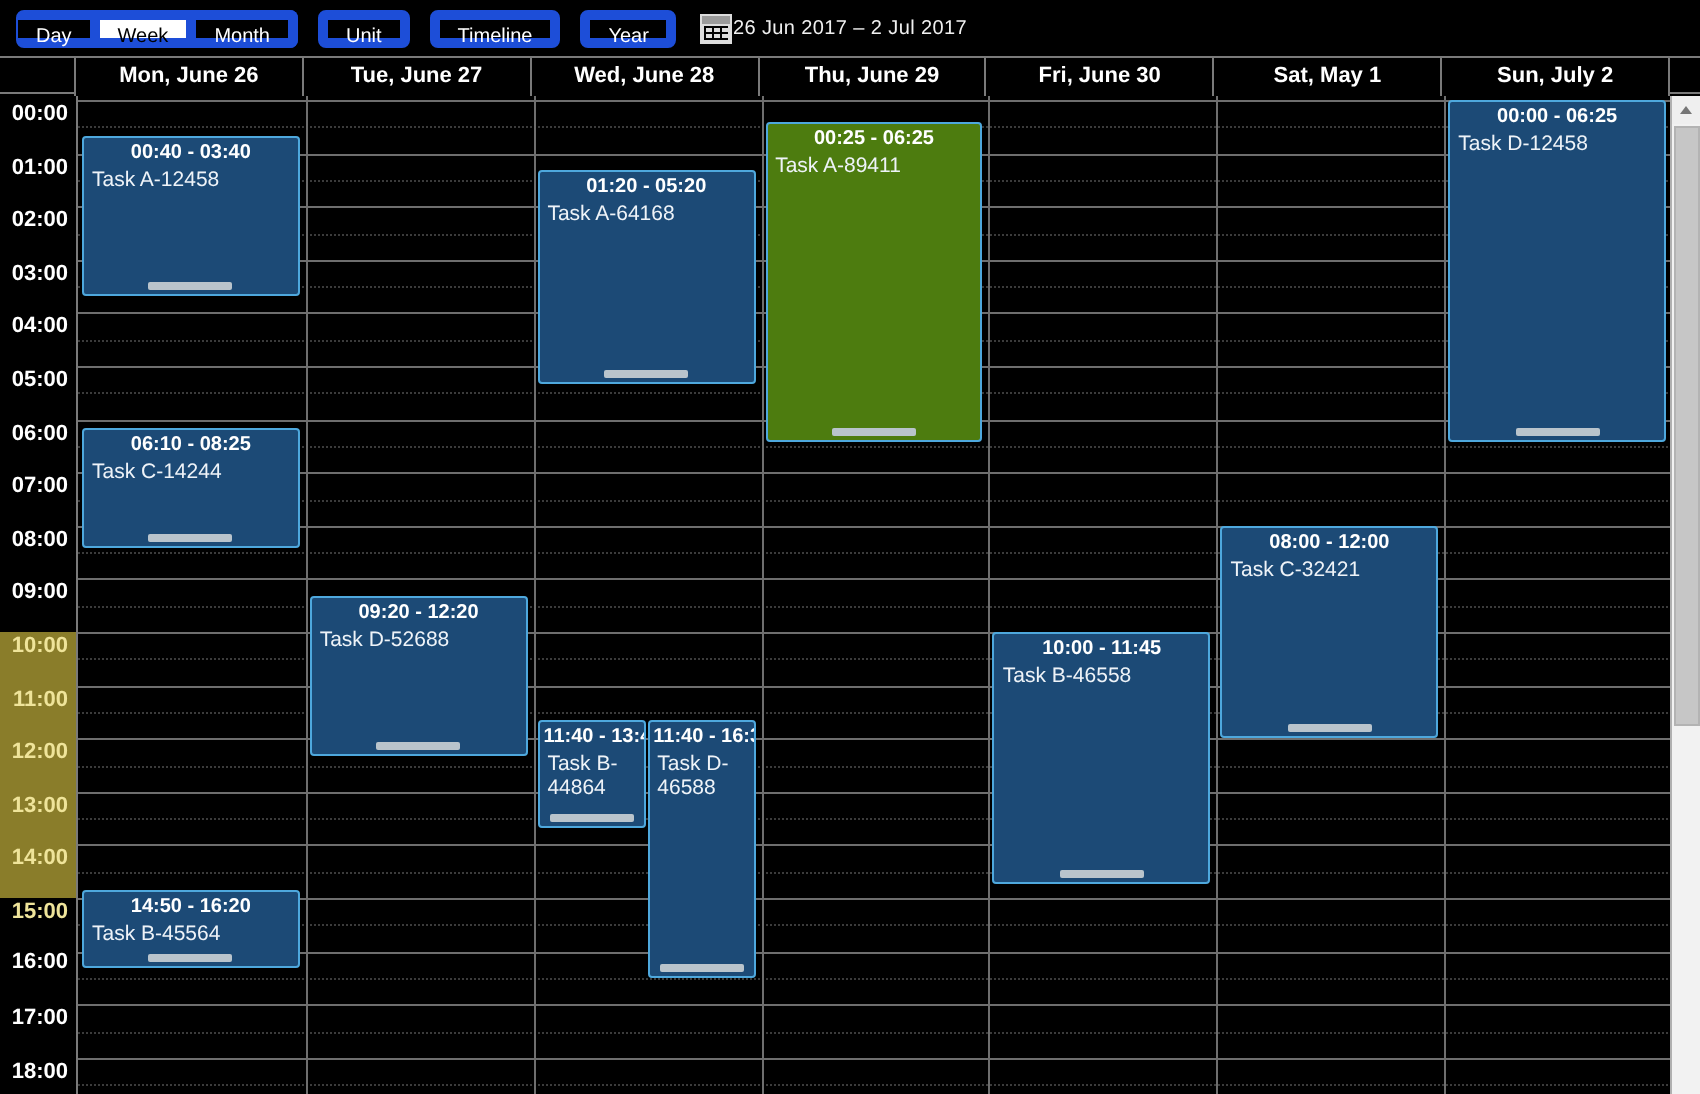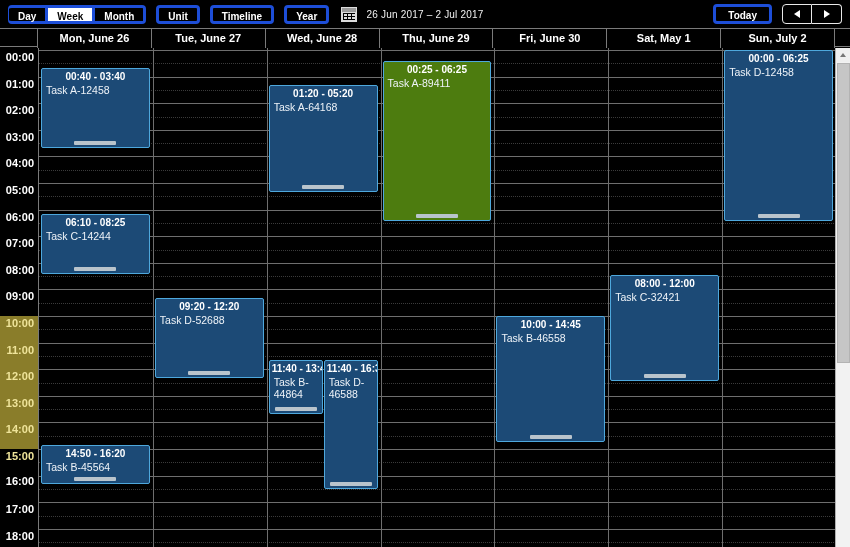--- a/index.html
+++ b/index.html
@@ -13,22 +13,22 @@
   #app { position: relative; width: 850px; height: 547px; background: #000; }
 
   
   .toolbar {
     position: absolute; left: 0; top: 0; width: 850px; height: 28px;
     background: #000; display: flex; align-items: center;
   }
   .btn-group { display: flex; margin-left: 8px; border-radius: 4px; }
   .btn {
     height: 19px; min-width: 34px; padding: 0 9px;
-    background: #000; color: #fff; border: 3px solid #1d4ed8;
-    font-size: 10px; font-weight: bold; line-height: 17px; text-align: center;
+    background: #000; color: #fff; border: 5px solid #1d4ed8;
+    font-size: 10px; font-weight: normal; line-height: 17px; text-align: center;
     white-space: nowrap; cursor: pointer; font-family: "Liberation Sans", sans-serif;
   }
   .btn-group .btn { border-radius: 0; border-left-width: 0; }
   .btn-group .btn:first-child { border-left-width: 1px; border-radius: 4px 0 0 4px; }
   .btn-group .btn:last-child { border-radius: 0 4px 4px 0; }
   .btn.active { background: #fff; color: #000; }
   .btn-single { border-radius: 4px; margin-left: 10px; }
   .cal-icon {
     width: 16px; height: 15px; margin-left: 12px; cursor: pointer;
     background: #dcdcdc; border: 1px solid #dcdcdc; position: relative;
@@ -140,31 +140,20 @@
       <button class="btn active">Week</button>
       <button class="btn">Month</button>
     </div>
     <button class="btn btn-single">Unit</button>
     <button class="btn btn-single">Timeline</button>
     <button class="btn btn-single">Year</button>
     <div class="cal-icon"></div>
 
     <div class="title">26 Jun 2017 – 2 Jul 2017</div>
 
-    <div class="toolbar-right">
-      <button class="btn btn-today">Today</button>
-      <div class="nav-group">
-        <div class="nav-btn">
-          <span class="tri-l"></span>
-        </div>
-        <div class="nav-btn">
-          <span class="tri-r"></span>
-        </div>
-      </div>
-    </div>
   </div>
 
   <div class="cal">
 
     <div class="head-row">
       <div class="head-corner"></div>
       <div id="day-heads">
           <div class="day-head" style="left: 38px; width: 113.857px;">Mon, June 26</div>
           <div class="day-head" style="left: 151.857px; width: 113.857px;">Tue, June 27</div>
           <div class="day-head" style="left: 265.714px; width: 113.857px;">Wed, June 28</div>
@@ -285,25 +274,25 @@
               <div class="ev-time">11:40 - 16:30</div>
               <div class="ev-title">Task D-46588</div>
               <div class="ev-handle"></div>
             </div>
             <div class="event" style="left: 343.571px; width: 108.857px; top: 13.0922px; height: 159.6px; background: #4d7c0f; border-color: rgb(78, 168, 221);">
               <div class="ev-time">00:25 - 06:25</div>
               <div class="ev-title">Task A-89411</div>
               <div class="ev-handle"></div>
             </div>
             <div class="event" style="left: 457.429px; width: 108.857px; top: 268px; height: 126.35px; background: rgb(28, 74, 118); border-color: rgb(78, 168, 221);">
-              <div class="ev-time">10:00 - 14:45</div>
+              <div class="ev-time">10:00 - 11:45</div>
               <div class="ev-title">Task B-46558</div>
               <div class="ev-handle"></div>
             </div>
-            <div class="event" style="left: 571.286px; width: 108.857px; top: 214.8px; height: 106.4px; background: rgb(28, 74, 118); border-color: rgb(78, 168, 221); margin-top: 12px;">
+            <div class="event" style="left: 571.286px; width: 108.857px; top: 214.8px; height: 106.4px; background: rgb(28, 74, 118); border-color: rgb(78, 168, 221);">
               <div class="ev-time">08:00 - 12:00</div>
               <div class="ev-title">Task C-32421</div>
               <div class="ev-handle"></div>
             </div>
             <div class="event" style="left: 685.143px; width: 108.857px; top: 2px; height: 170.692px; background: rgb(28, 74, 118); border-color: rgb(78, 168, 221);">
               <div class="ev-time">00:00 - 06:25</div>
               <div class="ev-title">Task D-12458</div>
               <div class="ev-handle"></div>
             </div>
           </div>

